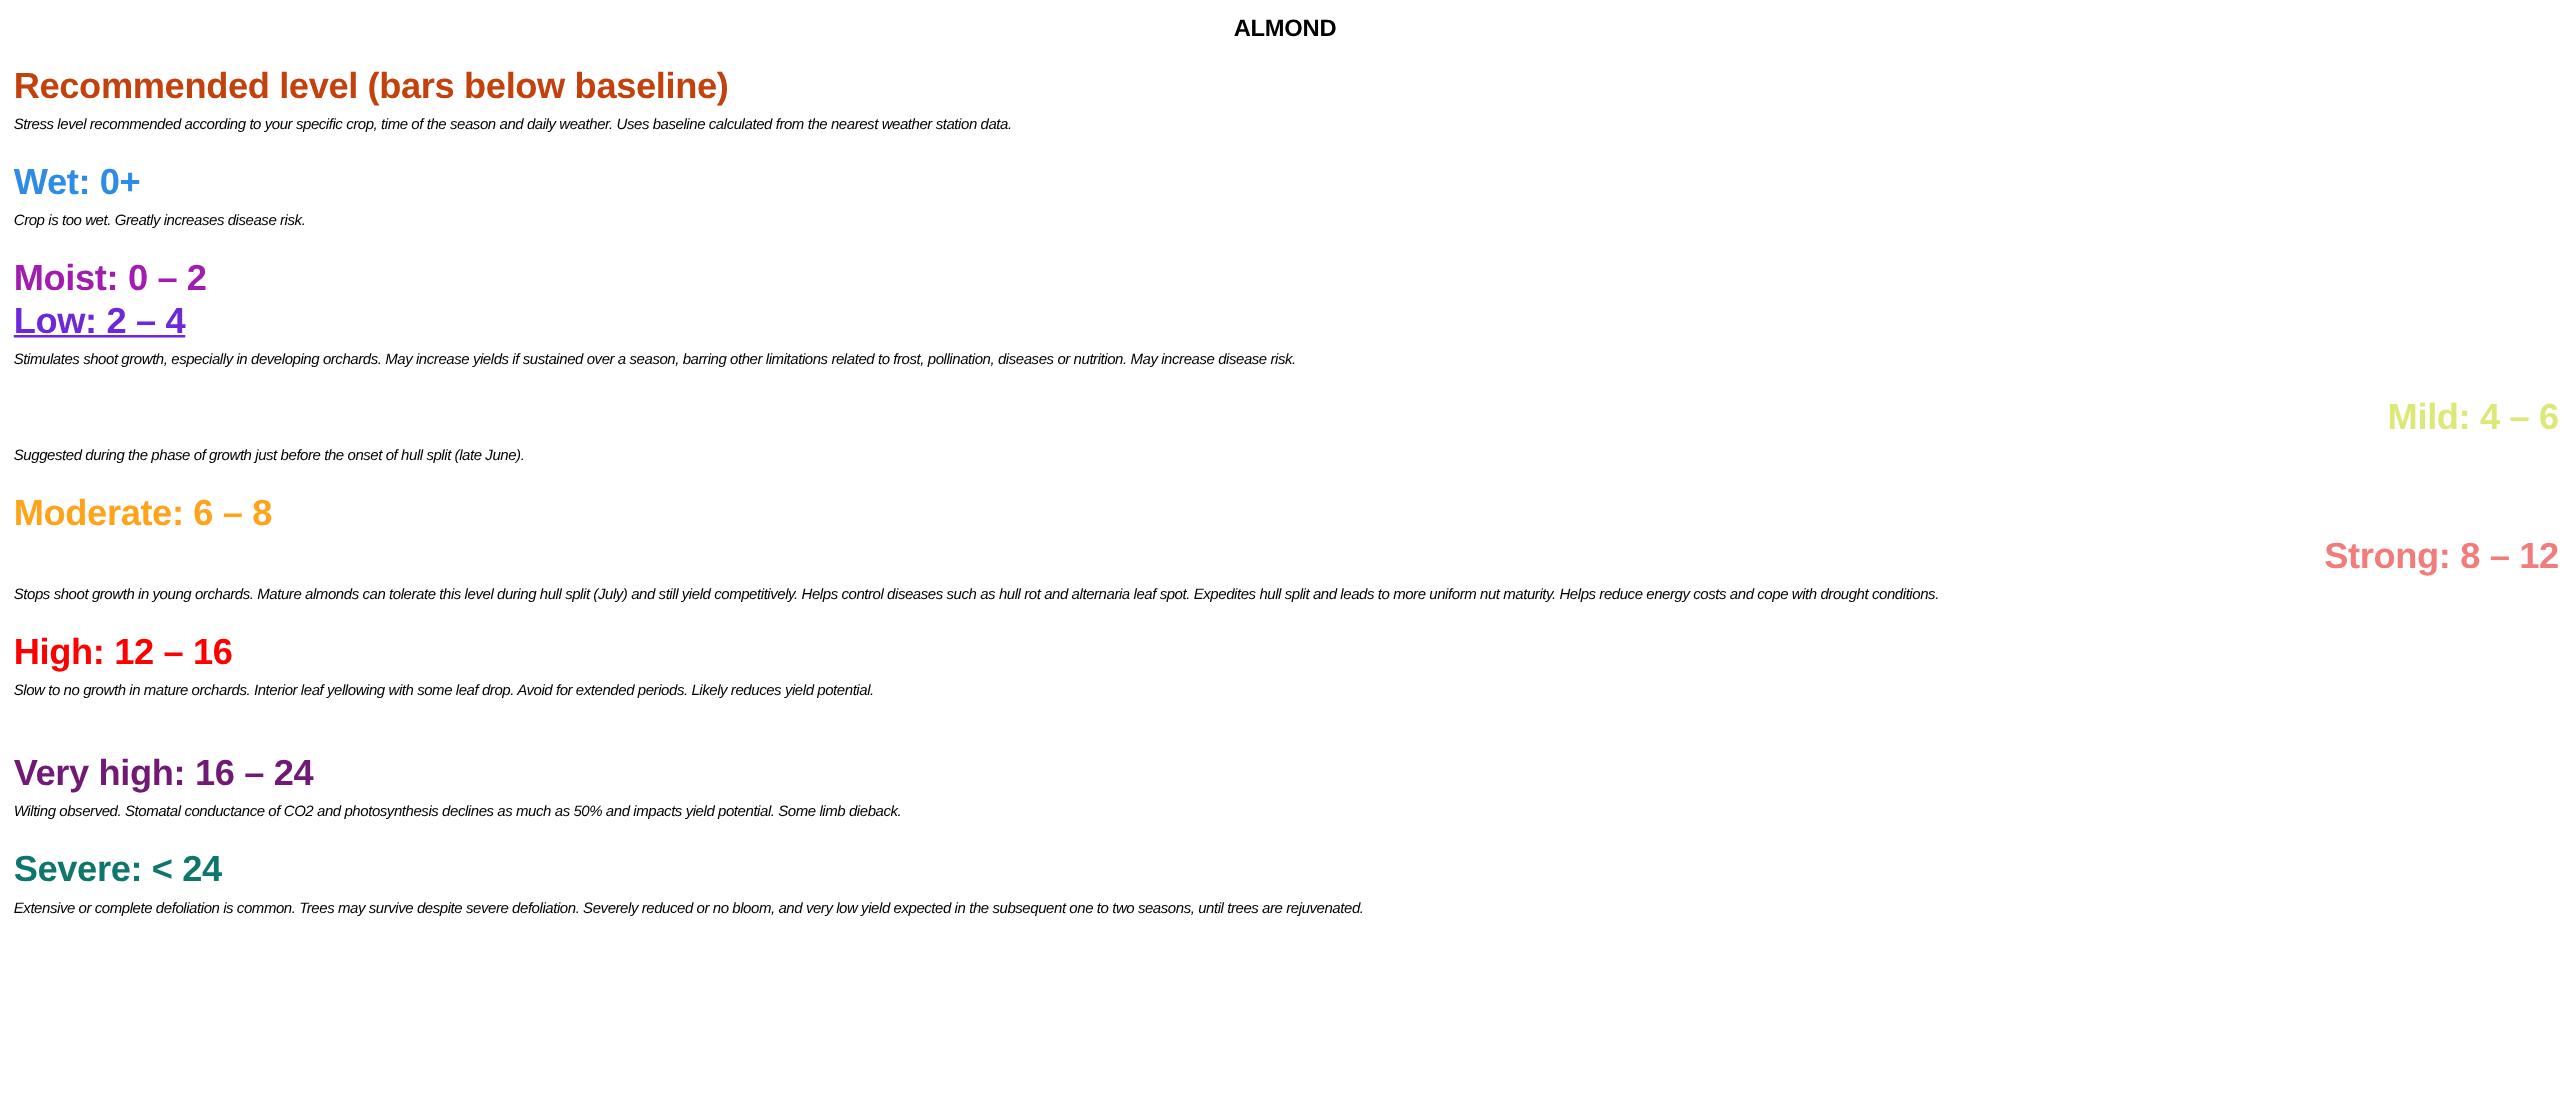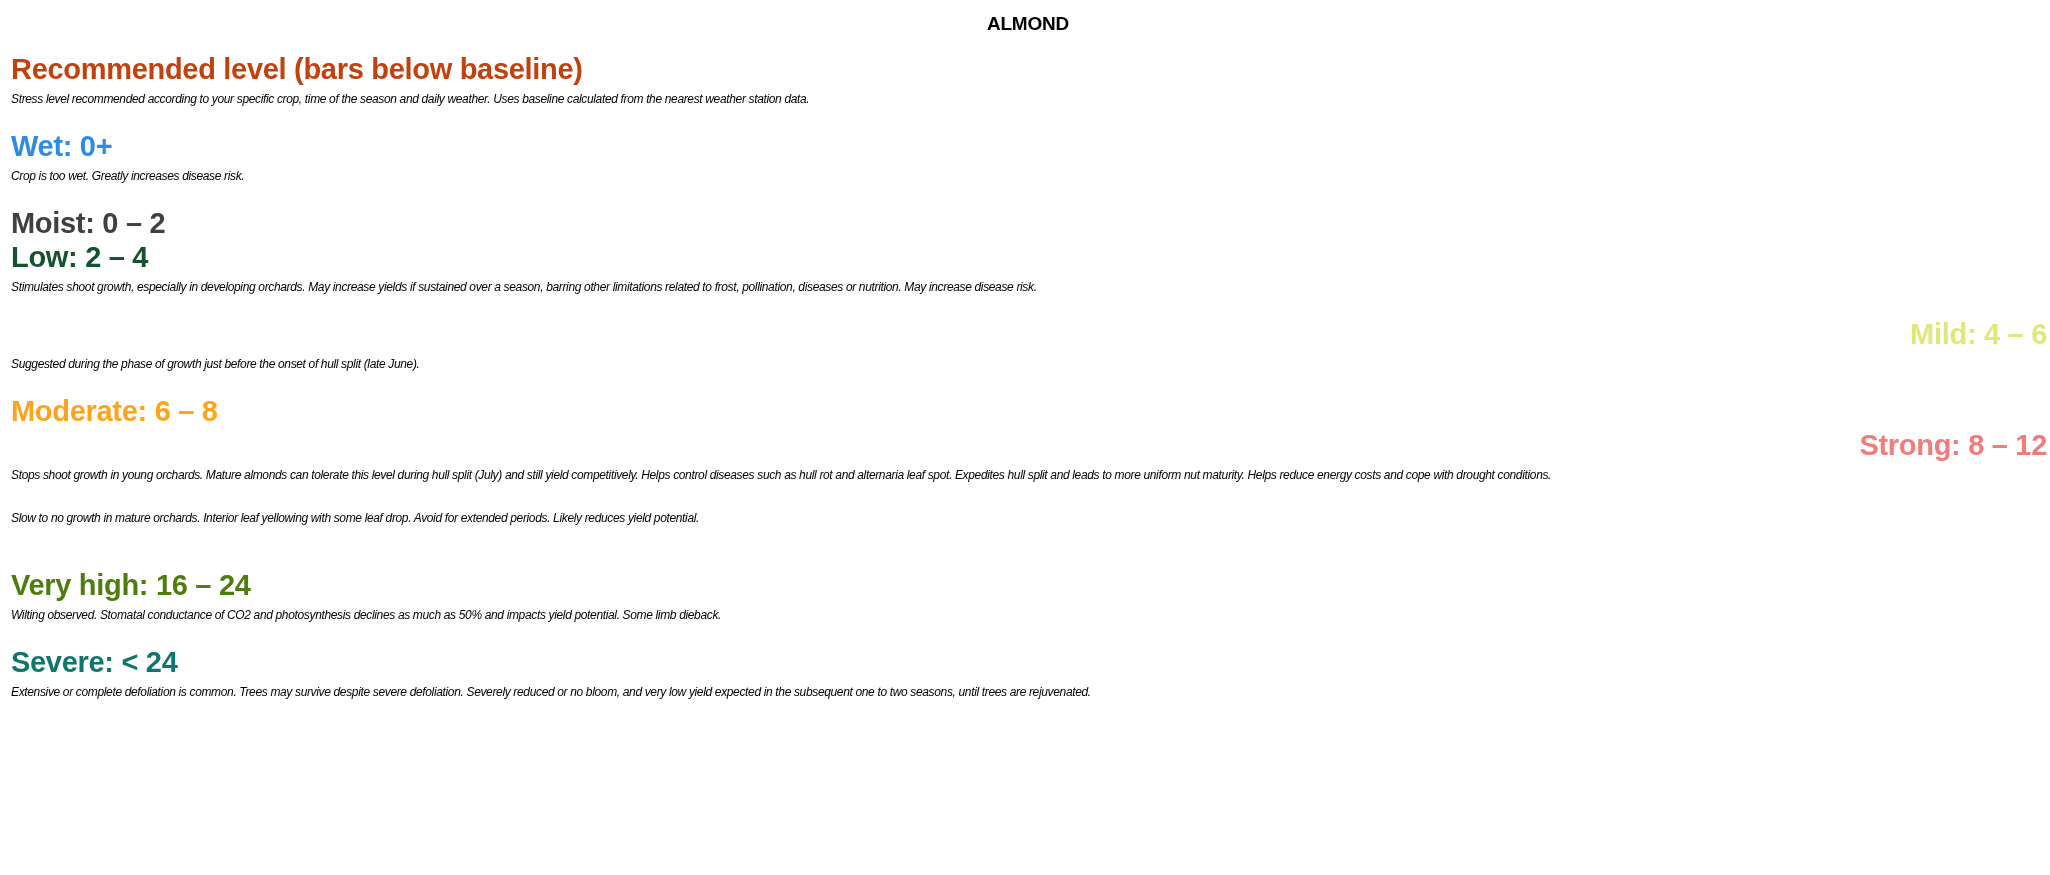--- a/index.html
+++ b/index.html
@@ -60,41 +60,42 @@
 <div class="sections">
   <div class="section">
     <div class="section-heading" style="color: #c2410c;">Recommended level (bars below baseline)</div>
     <div class="section-body">Stress level recommended according to your specific crop, time of the season and daily weather. Uses baseline calculated from the nearest weather station data.</div>
   </div>
   <div class="section">
     <div class="section-heading" style="color: rgb(46, 139, 230);">Wet: 0+</div>
     <div class="section-body">Crop is too wet. Greatly increases disease risk.</div>
   </div>
   <div class="section">
-    <div class="section-heading" style="color: #404040;">Moist: 0 – 2</div>
+    <div class="section-heading" style="color: #a21caf;">Moist: 0 – 2</div>
   </div>
   <div class="section">
-    <div class="section-heading" style="color: #14532d;">Low: 2 – 4</div>
+    <div class="section-heading" style="color: #6d28d9; text-decoration: underline;">Low: 2 – 4</div>
     <div class="section-body">Stimulates shoot growth, especially in developing orchards. May increase yields if sustained over a season, barring other limitations related to frost, pollination, diseases or nutrition. May increase disease risk.</div>
   </div>
   <div class="section">
     <div class="section-heading" style="color: rgb(221, 232, 120); text-align: right;">Mild: 4 – 6</div>
     <div class="section-body">Suggested during the phase of growth just before the onset of hull split (late June).</div>
   </div>
   <div class="section">
     <div class="section-heading" style="color: rgb(255, 163, 26);">Moderate: 6 – 8</div>
   </div>
   <div class="section">
     <div class="section-heading" style="color: rgb(242, 123, 123); text-align: right;">Strong: 8 – 12</div>
     <div class="section-body">Stops shoot growth in young orchards. Mature almonds can tolerate this level during hull split (July) and still yield competitively. Helps control diseases such as hull rot and alternaria leaf spot. Expedites hull split and leads to more uniform nut maturity. Helps reduce energy costs and cope with drought conditions.</div>
   </div>
   <div class="section">
+    <div class="section-heading" style="color: rgb(255, 0, 0);">High: 12 – 16</div>
     <div class="section-body">Slow to no growth in mature orchards. Interior leaf yellowing with some leaf drop. Avoid for extended periods. Likely reduces yield potential.</div>
   </div>
   <div class="section">
-    <div class="section-heading" style="color: #4d7c0f; margin-top: 37px;">Very high: 16 – 24</div>
+    <div class="section-heading" style="color: #701a75; margin-top: 37px;">Very high: 16 – 24</div>
     <div class="section-body">Wilting observed. Stomatal conductance of CO2 and photosynthesis declines as much as 50% and impacts yield potential. Some limb dieback.</div>
   </div>
   <div class="section">
     <div class="section-heading" style="color: #0f766e;">Severe: &lt; 24</div>
     <div class="section-body">Extensive or complete defoliation is common. Trees may survive despite severe defoliation. Severely reduced or no bloom, and very low yield expected in the subsequent one to two seasons, until trees are rejuvenated.</div>
   </div>
 </div>
 
 </body></html>

